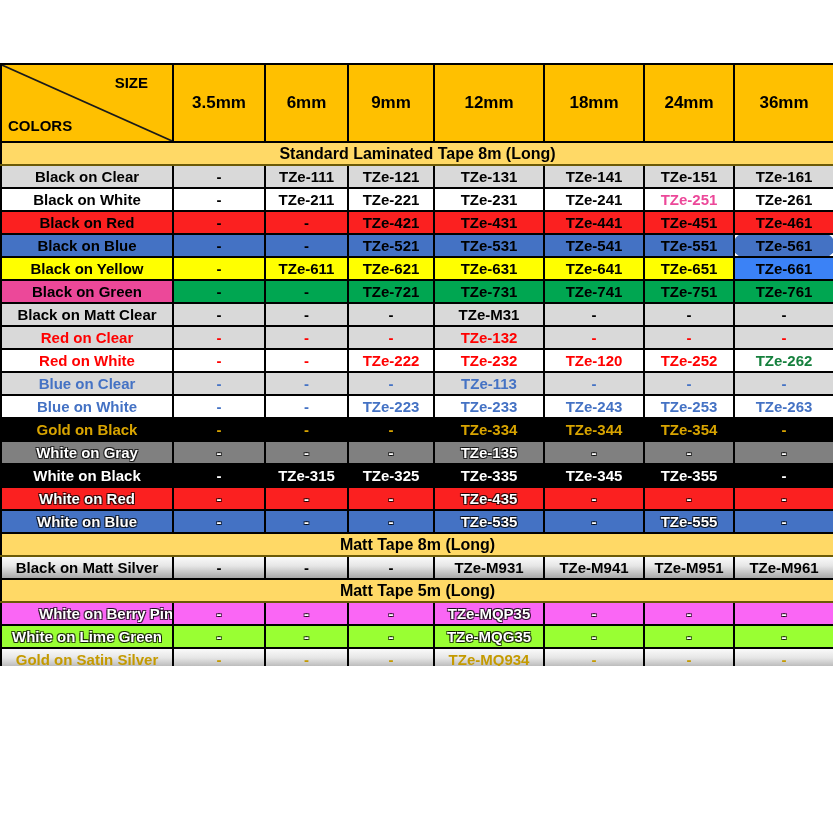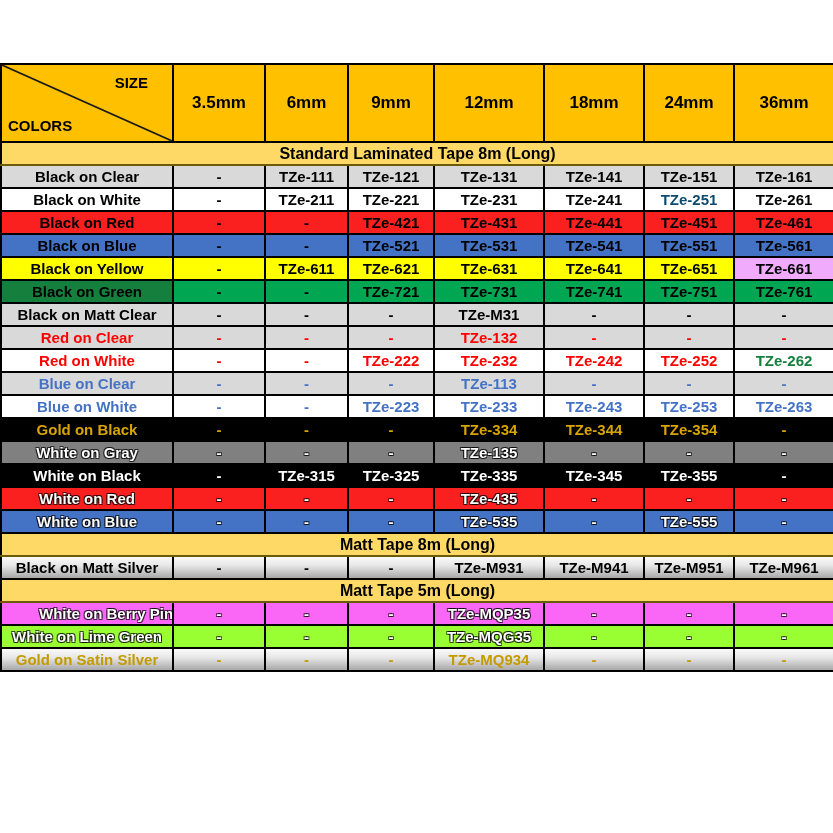--- a/index.html
+++ b/index.html
@@ -1,16 +1,16 @@
 <!DOCTYPE html>
 <html><head>
 <meta charset="utf-8">
 <style>
   html,body{margin:0;padding:0;background:#ffffff;}
-  .page{position:relative;width:833px;height:833px;background:#ffffff;overflow:hidden;
+  .page{position:relative;width:833px;height:666px;background:#ffffff;overflow:hidden;
         font-family:"Liberation Sans",sans-serif;text-decoration:underline;}
   table.tape{position:absolute;left:0;top:63px;width:833px;border-collapse:collapse;
         table-layout:fixed;}
   th,td{border:2px solid #000;text-align:center;vertical-align:middle;padding:0;
         overflow:hidden;white-space:nowrap;}
   thead th{background:#FFC000;color:#000;font-weight:bold;font-size:17px;height:76px;}
   th.corner{position:relative;}
   th.corner svg{position:absolute;left:0;top:0;width:100%;height:100%;display:block;}
   .corner-size{position:absolute;top:9px;right:24px;font-size:15px;font-weight:bold;}
   .corner-colors{position:absolute;bottom:7px;left:6px;font-size:15px;font-weight:bold;}
@@ -70,55 +70,55 @@
           <td style="background: rgb(217, 217, 217); color: rgb(0, 0, 0);">TZe-151</td>
           <td style="background: rgb(217, 217, 217); color: rgb(0, 0, 0);">TZe-161</td>
         </tr>
         <tr>
           <td class="label" style="background: rgb(255, 255, 255); color: rgb(0, 0, 0);">Black on White</td>
           <td style="background: rgb(255, 255, 255); color: rgb(0, 0, 0);">-</td>
           <td style="background: rgb(255, 255, 255); color: rgb(0, 0, 0);">TZe-211</td>
           <td style="background: rgb(255, 255, 255); color: rgb(0, 0, 0);">TZe-221</td>
           <td style="background: rgb(255, 255, 255); color: rgb(0, 0, 0);">TZe-231</td>
           <td style="background: rgb(255, 255, 255); color: rgb(0, 0, 0);">TZe-241</td>
-          <td style="background: rgb(255, 255, 255); color: #0c4a6e;">TZe-251</td>
+          <td style="background: rgb(255, 255, 255); color: #ec4899;">TZe-251</td>
           <td style="background: rgb(255, 255, 255); color: rgb(0, 0, 0); border-radius: 9px;">TZe-261</td>
         </tr>
         <tr>
           <td class="label" style="background: rgb(251, 32, 32); color: rgb(0, 0, 0);">Black on Red</td>
           <td style="background: rgb(251, 32, 32); color: rgb(0, 0, 0);">-</td>
           <td style="background: rgb(251, 32, 32); color: rgb(0, 0, 0);">-</td>
           <td style="background: rgb(251, 32, 32); color: rgb(0, 0, 0);">TZe-421</td>
           <td style="background: rgb(251, 32, 32); color: rgb(0, 0, 0);">TZe-431</td>
           <td style="background: rgb(251, 32, 32); color: rgb(0, 0, 0);">TZe-441</td>
           <td style="background: rgb(251, 32, 32); color: rgb(0, 0, 0);">TZe-451</td>
           <td style="background: rgb(251, 32, 32); color: rgb(0, 0, 0);">TZe-461</td>
         </tr>
         <tr>
           <td class="label" style="background: rgb(68, 114, 196); color: rgb(0, 0, 0);">Black on Blue</td>
           <td style="background: rgb(68, 114, 196); color: rgb(0, 0, 0);">-</td>
           <td style="background: rgb(68, 114, 196); color: rgb(0, 0, 0);">-</td>
           <td style="background: rgb(68, 114, 196); color: rgb(0, 0, 0);">TZe-521</td>
           <td style="background: rgb(68, 114, 196); color: rgb(0, 0, 0);">TZe-531</td>
           <td style="background: rgb(68, 114, 196); color: rgb(0, 0, 0);">TZe-541</td>
           <td style="background: rgb(68, 114, 196); color: rgb(0, 0, 0);">TZe-551</td>
-          <td style="background: rgb(68, 114, 196); color: rgb(0, 0, 0);">TZe-561</td>
+          <td style="background: rgb(68, 114, 196); color: rgb(0, 0, 0); border-radius: 9px;">TZe-561</td>
         </tr>
         <tr>
           <td class="label" style="background: rgb(255, 255, 0); color: rgb(0, 0, 0);">Black on Yellow</td>
           <td style="background: rgb(255, 255, 0); color: rgb(0, 0, 0);">-</td>
           <td style="background: rgb(255, 255, 0); color: rgb(0, 0, 0);">TZe-611</td>
           <td style="background: rgb(255, 255, 0); color: rgb(0, 0, 0);">TZe-621</td>
           <td style="background: rgb(255, 255, 0); color: rgb(0, 0, 0);">TZe-631</td>
           <td style="background: rgb(255, 255, 0); color: rgb(0, 0, 0);">TZe-641</td>
           <td style="background: rgb(255, 255, 0); color: rgb(0, 0, 0);">TZe-651</td>
-          <td style="background: #f0abfc; color: rgb(0, 0, 0);">TZe-661</td>
-        </tr>
-        <tr>
-          <td class="label" style="background: #15803d; color: rgb(0, 0, 0);">Black on Green</td>
+          <td style="background: #3b82f6; color: rgb(0, 0, 0);">TZe-661</td>
+        </tr>
+        <tr>
+          <td class="label" style="background: #ec4899; color: rgb(0, 0, 0);">Black on Green</td>
           <td style="background: rgb(0, 166, 81); color: rgb(0, 0, 0);">-</td>
           <td style="background: rgb(0, 166, 81); color: rgb(0, 0, 0);">-</td>
           <td style="background: rgb(0, 166, 81); color: rgb(0, 0, 0);">TZe-721</td>
           <td style="background: rgb(0, 166, 81); color: rgb(0, 0, 0);">TZe-731</td>
           <td style="background: rgb(0, 166, 81); color: rgb(0, 0, 0);">TZe-741</td>
           <td style="background: rgb(0, 166, 81); color: rgb(0, 0, 0);">TZe-751</td>
           <td style="background: rgb(0, 166, 81); color: rgb(0, 0, 0);">TZe-761</td>
         </tr>
         <tr>
           <td class="label" style="background: rgb(217, 217, 217); color: rgb(0, 0, 0);">Black on Matt Clear</td>
@@ -139,21 +139,21 @@
           <td style="background: rgb(217, 217, 217); color: rgb(255, 0, 0);">-</td>
           <td style="background: rgb(217, 217, 217); color: rgb(255, 0, 0);">-</td>
           <td style="background: rgb(217, 217, 217); color: rgb(255, 0, 0);">-</td>
         </tr>
         <tr>
           <td class="label" style="background: rgb(255, 255, 255); color: rgb(255, 0, 0);">Red on White</td>
           <td style="background: rgb(255, 255, 255); color: rgb(255, 0, 0);">-</td>
           <td style="background: rgb(255, 255, 255); color: rgb(255, 0, 0);">-</td>
           <td style="background: rgb(255, 255, 255); color: rgb(255, 0, 0);">TZe-222</td>
           <td style="background: rgb(255, 255, 255); color: rgb(255, 0, 0);">TZe-232</td>
-          <td style="background: rgb(255, 255, 255); color: rgb(255, 0, 0);">TZe-242</td>
+          <td style="background: rgb(255, 255, 255); color: rgb(255, 0, 0);">TZe-120</td>
           <td style="background: rgb(255, 255, 255); color: rgb(255, 0, 0); text-align: center;">TZe-252</td>
           <td style="background: rgb(255, 255, 255); color: #15803d;">TZe-262</td>
         </tr>
         <tr>
           <td class="label" style="background: rgb(217, 217, 217); color: rgb(68, 114, 196);">Blue on Clear</td>
           <td style="background: rgb(217, 217, 217); color: rgb(68, 114, 196);">-</td>
           <td style="background: rgb(217, 217, 217); color: rgb(68, 114, 196);">-</td>
           <td style="background: rgb(217, 217, 217); color: rgb(68, 114, 196);">-</td>
           <td style="background: rgb(217, 217, 217); color: rgb(68, 114, 196);">TZe-113</td>
           <td style="background: rgb(217, 217, 217); color: rgb(68, 114, 196);">-</td>

